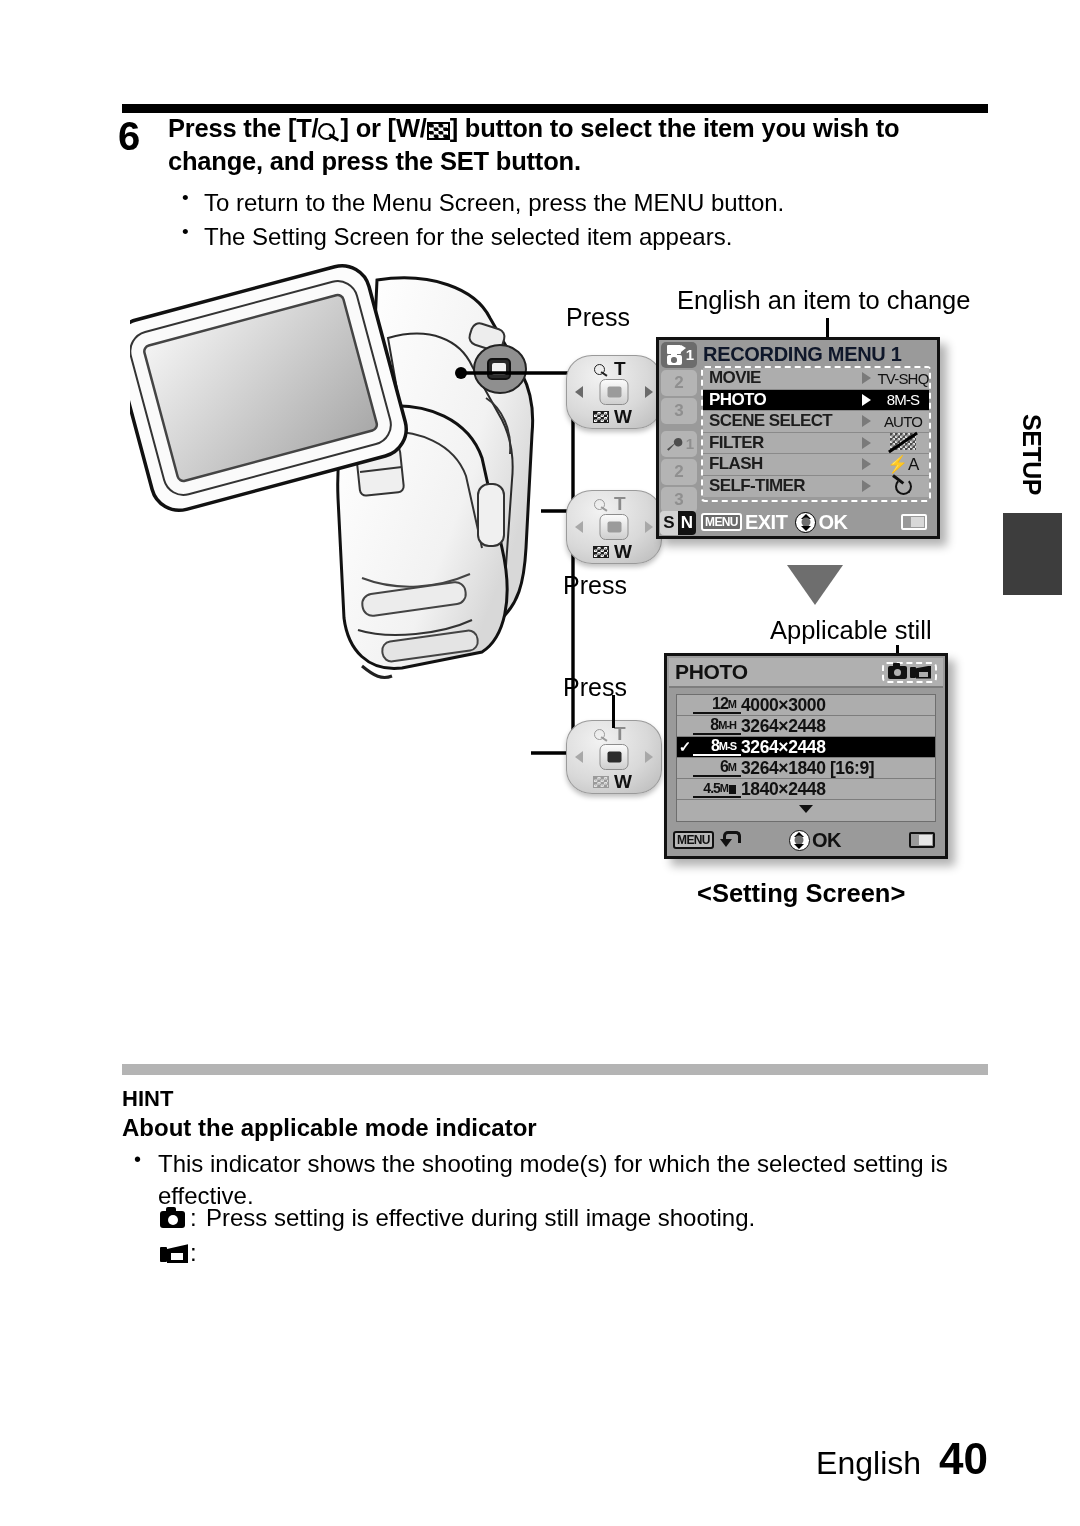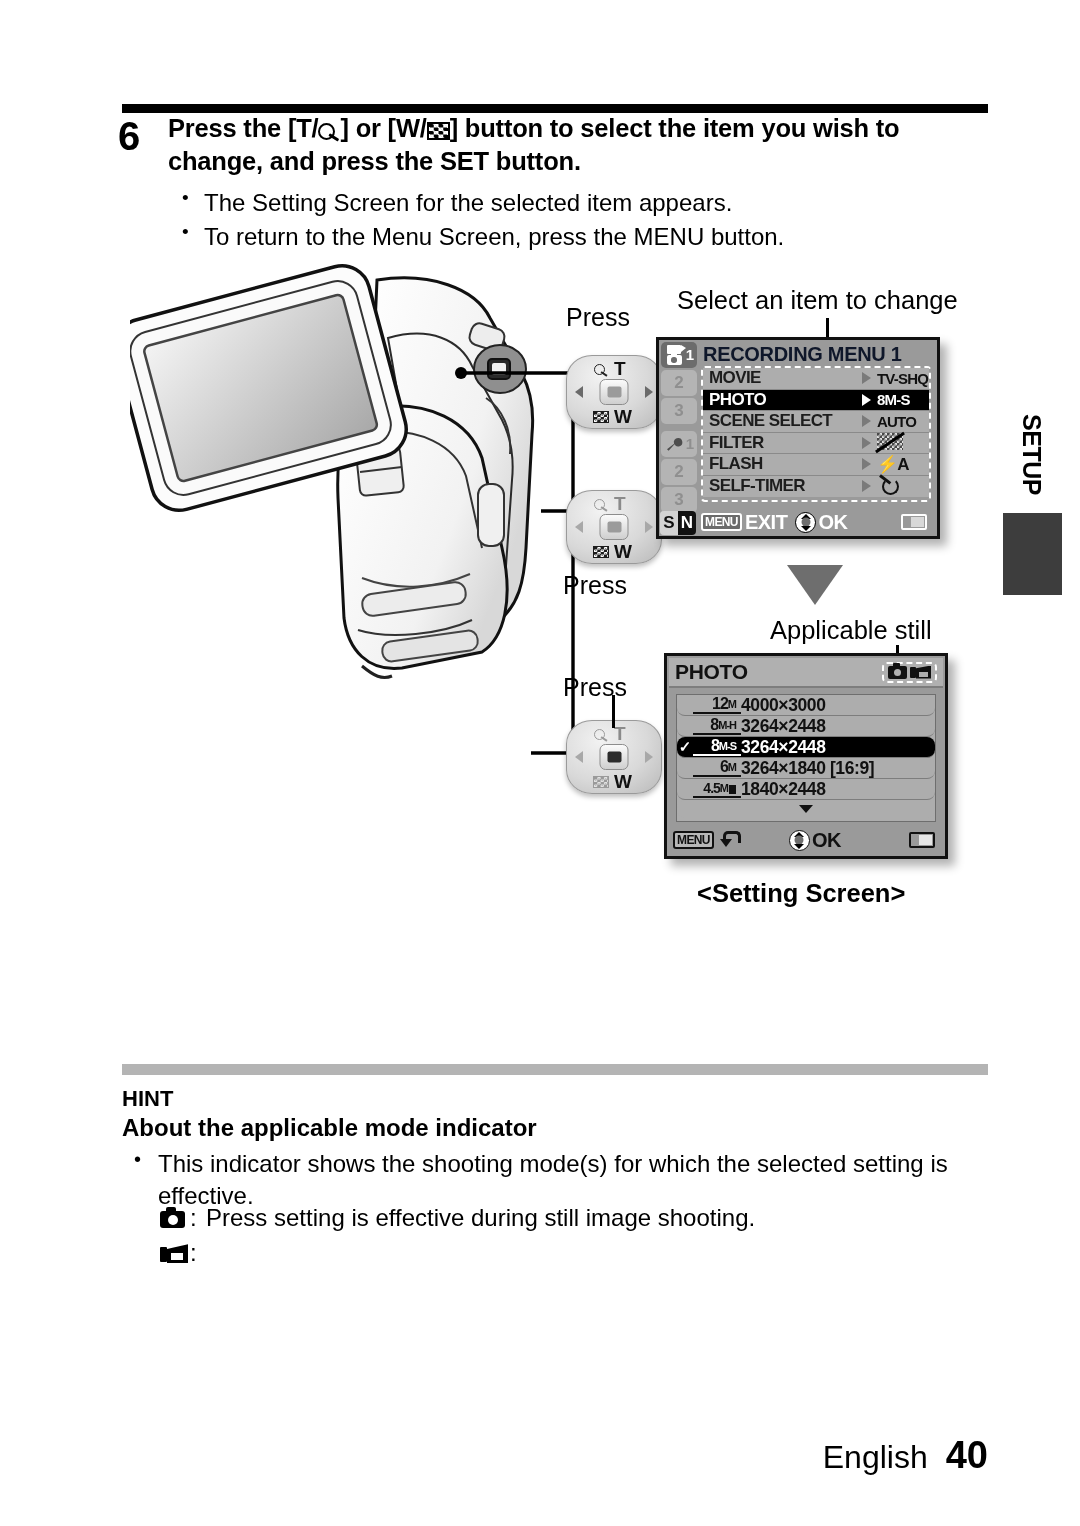--- a/index.html
+++ b/index.html
@@ -233,21 +233,21 @@
     flex:1; font-size:17px; font-weight:bold; color:#1d1d1d; letter-spacing:-0.6px;
     white-space:nowrap;
   }
   .mrow.sel .lab{ color:#fff; }
   .mrow .tri{
     width:0;height:0;border-top:6px solid transparent;border-bottom:6px solid transparent;
     border-left:9px solid #7a7a7a; margin-right:6px;
   }
   .mrow.sel .tri{ border-left-color:#fff; }
   .mrow .val{
-    width:52px; text-align:left; font-size:15px; font-weight:bold; color:#111;
+    width:52px; text-align:center; font-size:15px; font-weight:normal; color:#111;
     letter-spacing:-0.8px; white-space:nowrap;
   }
   .mrow.sel .val{ color:#fff; }
 
   .val-filter{
     width:26px;height:17px; position:relative; display:inline-block;
     background:#4a4a4a;
     background-image:
       linear-gradient(45deg,#ddd 25%,transparent 25%,transparent 75%,#ddd 75%),
       linear-gradient(45deg,#ddd 25%,transparent 25%,transparent 75%,#ddd 75%);
@@ -338,21 +338,21 @@
   .ic-vid-b i{
     position:absolute; left:9px; top:6px; width:9px; height:5px; background:#b0b0b0; z-index:2;
   }
 
   .photo-list{
     position:absolute; left:9px; top:38px; right:9px; height:128px;
     border:1.5px solid #6e6e6e; background:#adadad;
   }
   .prow{
     height:21px; display:flex; align-items:center;
-    border-bottom:1px solid #7d7d7d; background:#adadad;border-radius:8px;
+    border-bottom:1px solid #7d7d7d; background:#adadad;
   }
   .prow.sel{ background:#000; }
   .prow .chk{ width:16px; text-align:center; font-size:15px; font-weight:bold; color:#111; }
   .prow.sel .chk{ color:#fff; }
   .prow .sz{
     width:48px; text-align:right; padding-right:5px;
     font-size:16px; font-weight:bold; color:#111; letter-spacing:-1px; white-space:nowrap;
     border-bottom:2px solid #111; line-height:15px;
   }
   .prow.sel .sz{ color:#fff; border-bottom-color:#fff; }
@@ -452,35 +452,35 @@
     background:#000; clip-path:polygon(0 25%,100% 0,100% 100%,0 100%);
   }
   .ic-vid-k i{
     position:absolute; left:11px; top:8px; width:12px; height:7px; background:#fff; z-index:2;
   }
 
   
   .footer{
     position:absolute; right:92px; top:1434px; font-size:32px;
   }
-  .footer .pg{ font-size:38px; font-weight:bold; margin-left:18px; }
+  .footer .pg{ font-size:44px; font-weight:bold; margin-left:18px; }
 </style>
 </head>
 <body>
 
 <div class="top-rule"></div>
 
 <div class="step">
   <div class="step-num">6</div>
   <div class="step-text"><span>Press the [T/</span><span class="mag inline-ico"></span><span>] or [W/</span><span class="checker inline-ico"><i></i></span><span>] button to select the item you wish to change, and press the SET button.</span></div>
 </div>
 
 <div class="bullets">
+  <div>To return to the Menu Screen, press the MENU button.</div>
   <div>The Setting Screen for the selected item appears.</div>
-  <div>To return to the Menu Screen, press the MENU button.</div>
 </div>
 
 <div class="camera-wrap">
   <svg width="540" height="600" viewBox="0 0 540 600" xmlns="http://www.w3.org/2000/svg">
     <defs>
       <linearGradient id="scr" x1="0" y1="0" x2="1" y2="1">
         <stop offset="0%" stop-color="#f4f4f4"></stop>
           <stop offset="100%" stop-color="#a8a8a8"></stop>
       </linearGradient>
       <linearGradient id="bodyg" x1="0" y1="0" x2="1" y2="0.6">
@@ -531,21 +531,21 @@
 <svg style="position:absolute;left:455px;top:355px;width:260px;height:420px;">
   <path d="M4 18 L118 18" stroke="#000" stroke-width="3.4" fill="none"></path>
   <path d="M118 18 L118 156 L86 156" stroke="#000" stroke-width="3.4" fill="none"></path>
   <path d="M118 156 L118 398 L76 398" stroke="#000" stroke-width="3.4" fill="none"></path>
   <circle cx="6" cy="18" r="6" fill="#000"></circle>
 </svg>
 
 <div class="lbl lbl-press1">Press</div>
 <div class="lbl lbl-press2">Press</div>
 <div class="lbl lbl-press3">Press</div>
-<div class="lbl lbl-select">Select an item to change</div>
+<div class="lbl lbl-select">English an item to change</div>
 <div class="lbl lbl-applicable">Applicable still</div>
 <div class="lbl lbl-setting">&lt;Setting Screen&gt;</div>
 
 <div class="pline" style="left:826px;top:318px;width:3px;height:40px;"></div>
 <div class="pline" style="left:896px;top:645px;width:3px;height:22px;"></div>
 
 <div class="dpad hi" style="left:566px;top:355px;">
   <span class="magmini"></span>
   <span class="t">T</span>
   <span class="chkmini">

